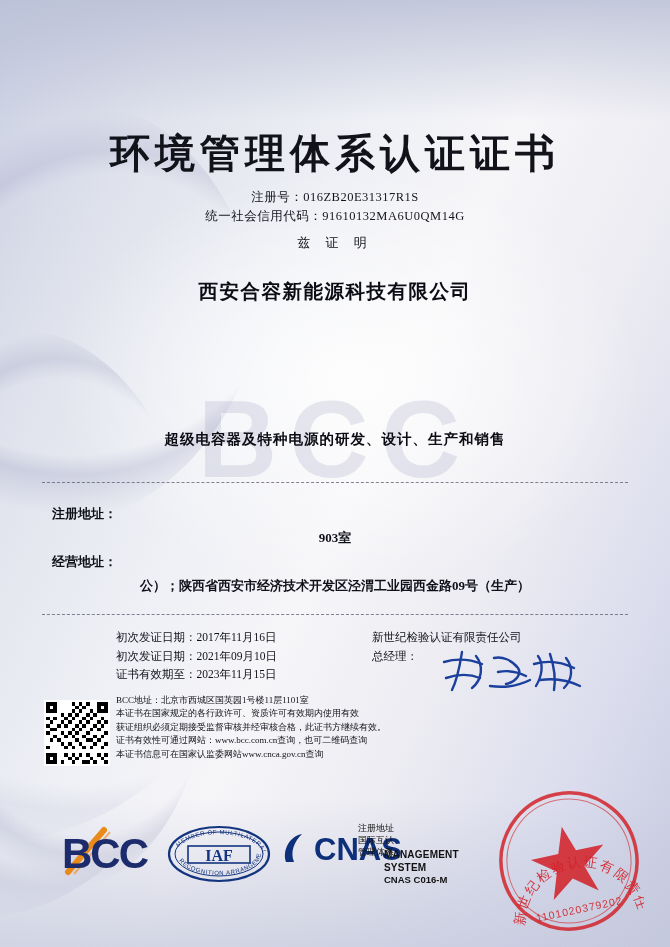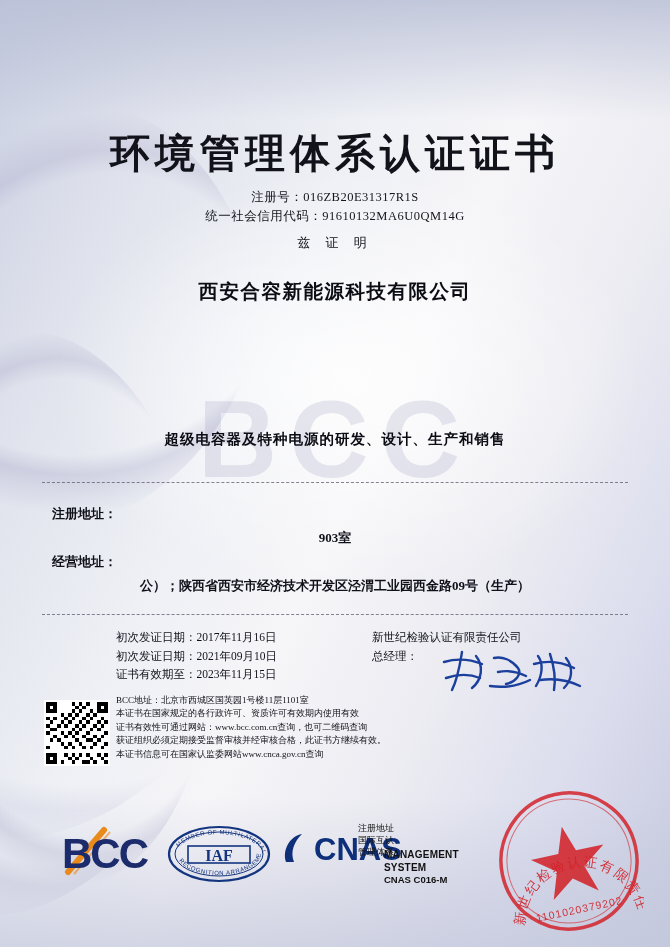--- a/index.html
+++ b/index.html
@@ -279,22 +279,22 @@
           <i style="grid-area:17/11/18/12"></i>
           <i style="grid-area:17/12/18/13"></i>
           <i style="grid-area:17/14/18/15"></i>
           <i style="grid-area:17/17/18/18"></i>
       </div>
     </div>
 
     <div class="fine">
       <div class="hd">BCC地址：北京市西城区国英园1号楼11层1101室</div>
       <div>本证书在国家规定的各行政许可、资质许可有效期内使用有效</div>
+      <div>获证组织必须定期接受监督审核并经审核合格，此证书方继续有效。</div>
       <div>证书有效性可通过网站：www.bcc.com.cn查询，也可二维码查询</div>
-      <div>获证组织必须定期接受监督审核并经审核合格，此证书方继续有效。</div>
       <div>本证书信息可在国家认监委网站www.cnca.gov.cn查询</div>
     </div>
 
     <svg class="seal" viewBox="0 0 150 150">
       <g transform="rotate(-12 75 75)">
         <circle cx="75" cy="75" r="68" fill="none" stroke="#d2232a" stroke-width="3.5" opacity="0.85"></circle>
         <circle cx="75" cy="75" r="62" fill="none" stroke="#d2232a" stroke-width="1" opacity="0.6"></circle>
         <polygon points="75,40 84,66 112,66 89,83 98,110 75,93 52,110 61,83 38,66 66,66" fill="#d2232a" opacity="0.88"></polygon>
         <path id="sealArc" d="M 75,140 m -58,0 a 58,58 0 1,1 116,0" fill="none"></path>
         <text font-family="'Liberation Serif', serif" font-size="13.5" fill="#d2232a" opacity="0.9" letter-spacing="2">

